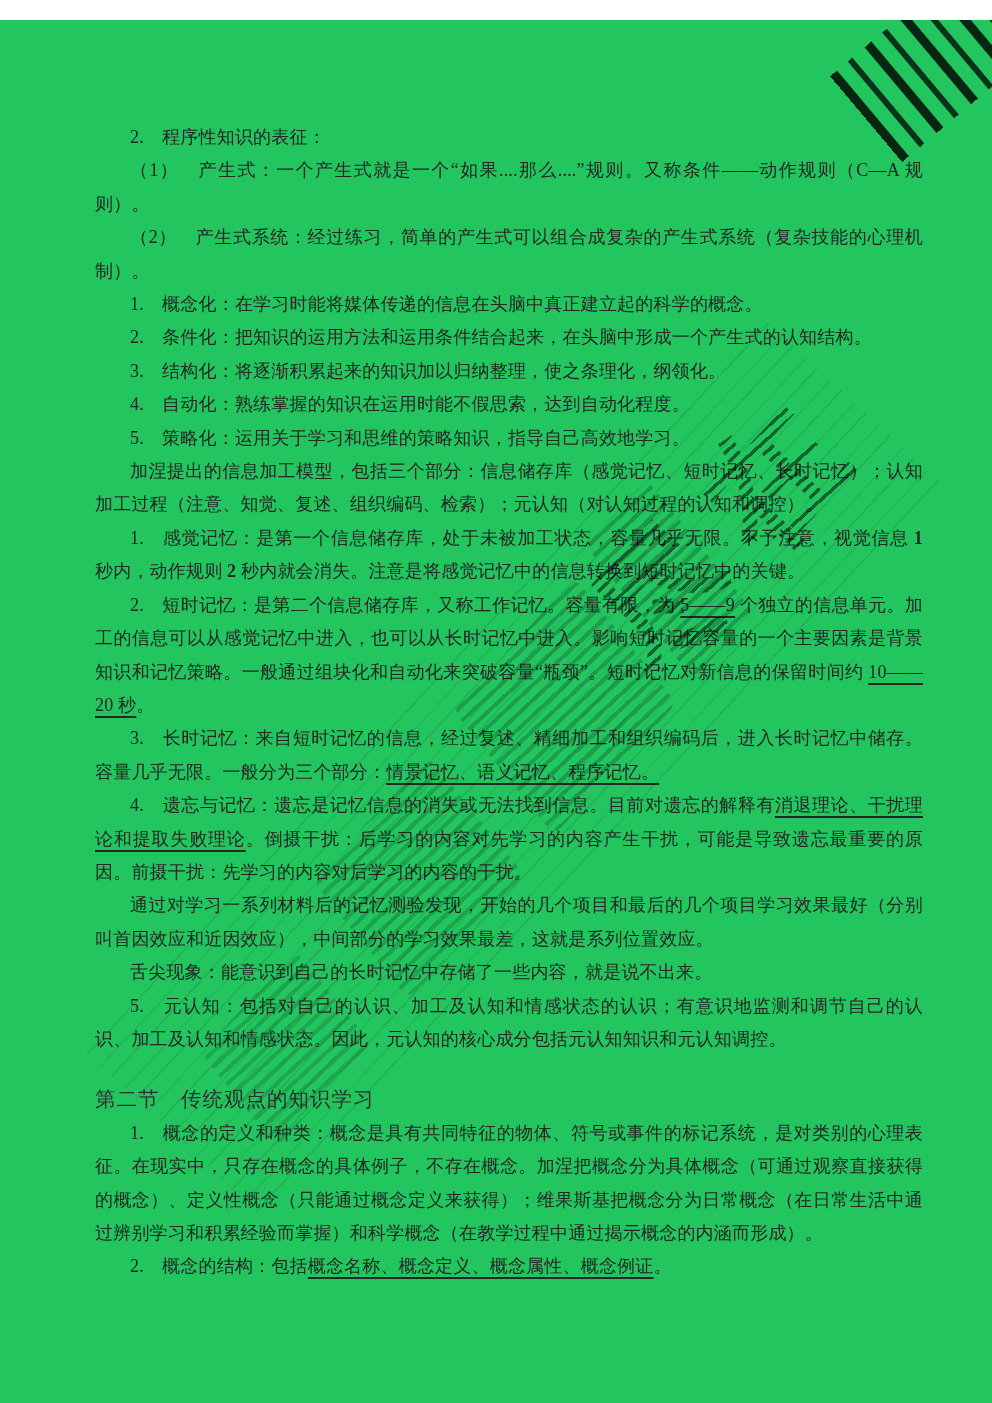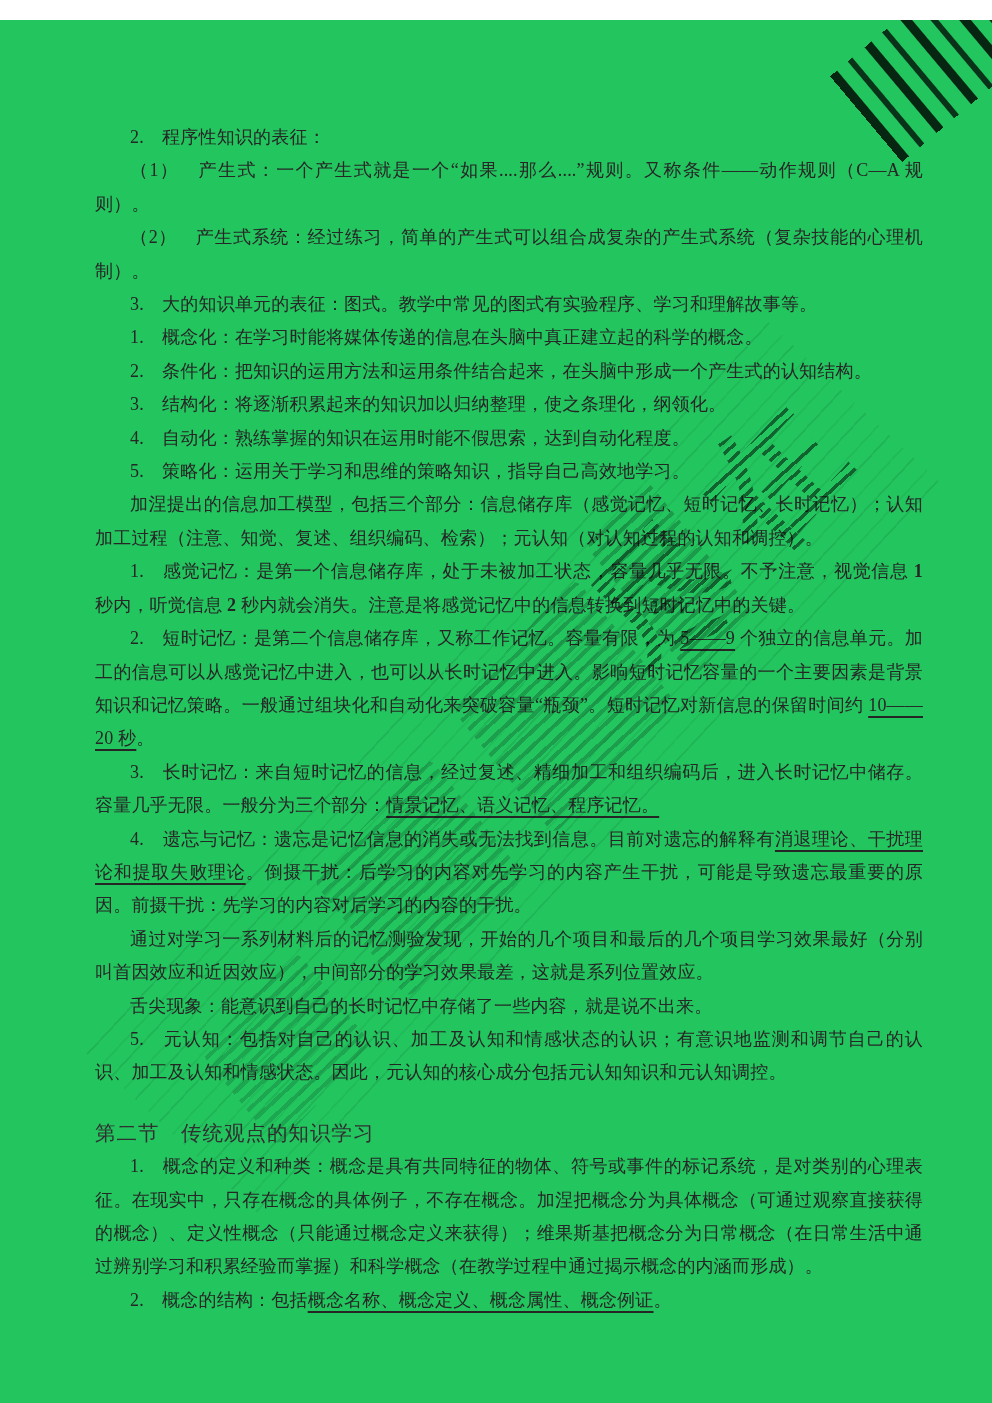--- a/index.html
+++ b/index.html
@@ -92,28 +92,27 @@
 </head>
 <body>
 
 <div class="page">
 
   <div class="content">
 
   <div class="para item"><span>2.　程序性知识的表征：</span></div>
       <div class="para item"><span>（1）　产生式：一个产生式就是一个“如果....那么....”规则。又称条件——动作规则（C—A 规则）。</span></div>
       <div class="para item"><span>（2）　产生式系统：经过练习，简单的产生式可以组合成复杂的产生式系统（复杂技能的心理机制）。</span></div>
-      <div class="para item"><span>3.　大的知识单元的表征：图式。教学中常见的图式有实验程序、学习和理解故事等。</span></div>
       <div class="para item"><span>1.　概念化：在学习时能将媒体传递的信息在头脑中真正建立起的科学的概念。</span></div>
       <div class="para item"><span>2.　条件化：把知识的运用方法和运用条件结合起来，在头脑中形成一个产生式的认知结构。</span></div>
       <div class="para item"><span>3.　结构化：将逐渐积累起来的知识加以归纳整理，使之条理化，纲领化。</span></div>
       <div class="para item"><span>4.　自动化：熟练掌握的知识在运用时能不假思索，达到自动化程度。</span></div>
       <div class="para item"><span>5.　策略化：运用关于学习和思维的策略知识，指导自己高效地学习。</span></div>
       <div class="para para"><span>加涅提出的信息加工模型，包括三个部分：信息储存库（感觉记忆、短时记忆、长时记忆）；认知加工过程（注意、知觉、复述、组织编码、检索）；元认知（对认知过程的认知和调控）。</span></div>
-      <div class="para item"><span>1.　感觉记忆：是第一个信息储存库，处于未被加工状态，容量几乎无限。不予注意，视觉信息 </span><span class="b">1</span><span> 秒内，听觉信息 </span><span class="b">2</span><span> 秒内就会消失。注意是将感觉记忆中的信息转换到短时记忆中的关键。</span></div>
+      <div class="para item"><span>1.　感觉记忆：是第一个信息储存库，处于未被加工状态，容量几乎无限。不予注意，视觉信息 </span><span class="b">1</span><span> 秒内，动作规则 </span><span class="b">2</span><span> 秒内就会消失。注意是将感觉记忆中的信息转换到短时记忆中的关键。</span></div>
       <div class="para item"><span>2.　短时记忆：是第二个信息储存库，又称工作记忆。容量有限，为 </span><span class="u">5——9</span><span> 个独立的信息单元。加工的信息可以从感觉记忆中进入，也可以从长时记忆中进入。影响短时记忆容量的一个主要因素是背景知识和记忆策略。一般通过组块化和自动化来突破容量“瓶颈”。短时记忆对新信息的保留时间约 </span><span class="u">10——20 秒</span><span>。</span></div>
       <div class="para item"><span>3.　长时记忆：来自短时记忆的信息，经过复述、精细加工和组织编码后，进入长时记忆中储存。容量几乎无限。一般分为三个部分：</span><span class="u">情景记忆、语义记忆、程序记忆。</span></div>
       <div class="para item"><span>4.　遗忘与记忆：遗忘是记忆信息的消失或无法找到信息。目前对遗忘的解释有</span><span class="u">消退理论、干扰理论和提取失败理论</span><span>。倒摄干扰：后学习的内容对先学习的内容产生干扰，可能是导致遗忘最重要的原因。前摄干扰：先学习的内容对后学习的内容的干扰。</span></div>
       <div class="para para"><span>通过对学习一系列材料后的记忆测验发现，开始的几个项目和最后的几个项目学习效果最好（分别叫首因效应和近因效应），中间部分的学习效果最差，这就是系列位置效应。</span></div>
       <div class="para para"><span>舌尖现象：能意识到自己的长时记忆中存储了一些内容，就是说不出来。</span></div>
       <div class="para item"><span>5.　元认知：包括对自己的认识、加工及认知和情感状态的认识；有意识地监测和调节自己的认识、加工及认知和情感状态。因此，元认知的核心成分包括元认知知识和元认知调控。</span></div>
       <div class="para h2"><span>第二节　传统观点的知识学习</span></div>
       <div class="para item"><span>1.　概念的定义和种类：概念是具有共同特征的物体、符号或事件的标记系统，是对类别的心理表征。在现实中，只存在概念的具体例子，不存在概念。加涅把概念分为具体概念（可通过观察直接获得的概念）、定义性概念（只能通过概念定义来获得）；维果斯基把概念分为日常概念（在日常生活中通过辨别学习和积累经验而掌握）和科学概念（在教学过程中通过揭示概念的内涵而形成）。</span></div>
       <div class="para item"><span>2.　概念的结构：包括</span><span class="u">概念名称、概念定义、概念属性、概念例证</span><span>。</span></div>
     </div>

